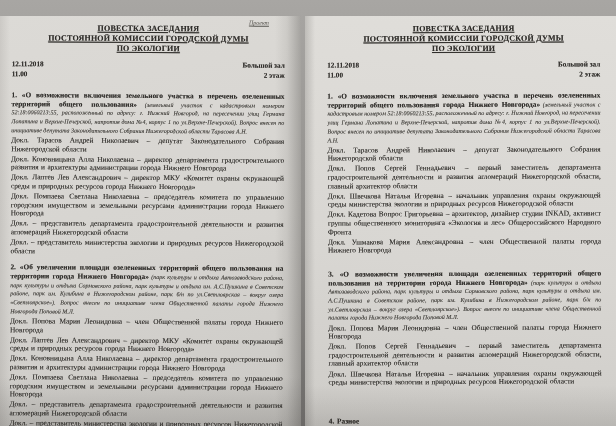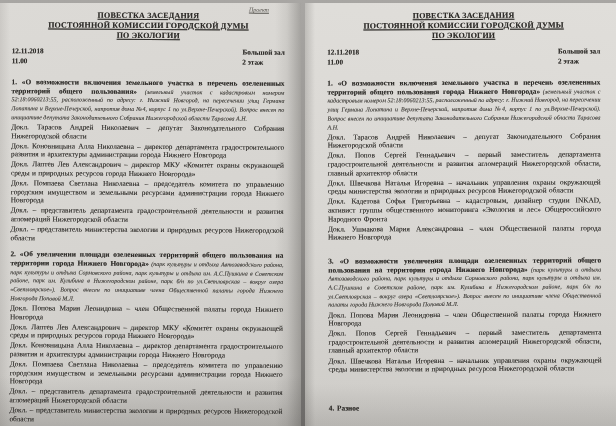--- a/index.html
+++ b/index.html
@@ -2,21 +2,21 @@
 <html><head>
 <meta charset="utf-8">
 <style>
   html,body{margin:0;padding:0;}
   body{
     width:616px;height:426px;position:relative;overflow:hidden;
     background:linear-gradient(to bottom,#a8a6a3 0%,#8f8d8a 55%,#6b6967 100%);
     font-family:"Liberation Serif","DejaVu Serif",serif;
   }
   .scene{position:absolute;inset:0;}
-  .page{position:absolute;top:3px;bottom:0;color:#2f2d2a;}
+  .page{position:absolute;top:16px;bottom:0;color:#2f2d2a;}
   .page-left{
     left:0;width:301px;
     background:
       linear-gradient(to right, rgba(60,55,50,0.10), rgba(0,0,0,0) 10px),
       linear-gradient(to left, rgba(40,38,35,0.30), rgba(40,38,35,0.08) 14px, rgba(0,0,0,0) 26px),
       linear-gradient(to bottom, rgba(0,0,0,0) 88%, rgba(40,38,35,0.18) 100%),
       linear-gradient(168deg,#dcdad6 0%,#d6d4d0 55%,#cbc9c5 100%);
   }
   .page-right{
     left:305px;right:0;
@@ -28,21 +28,21 @@
   .content{position:absolute;inset:0;}
   .page-left .content{padding:8px 16px 0 12px;transform:rotate(0.35deg);transform-origin:50% 0;}
   .page-right .content{padding:8px 16px 0 22px;transform:rotate(-0.25deg);transform-origin:50% 0;}
   .corner{
     position:absolute;top:3px;right:32px;
     font-style:italic;font-size:6px;color:#56544f;text-decoration:underline;
   }
   .title{ text-align:center;font-weight:bold;font-size:8px;line-height:10px;letter-spacing:.2px;}
   .title div{text-decoration:underline;}
   .meta{display:flex;justify-content:space-between;font-weight:bold;font-size:7.2px;line-height:9.5px;margin-top:7px;}
-  .meta-right{text-align:left;}
+  .meta-right{text-align:right;}
   .items{margin-top:12px;}
   .item{margin:8px 0 0 0;text-align:justify;font-size:7.3px;line-height:8.7px;}
   .ih{font-weight:bold;word-spacing:1px;}
   .inote{font-weight:normal;font-style:italic;font-size:6px;color:#45433f;}
   .spk{margin:1.5px 0 0 0;text-align:justify;font-size:7.3px;line-height:8.6px;word-spacing:.6px;}
   .solo{font-weight:bold;}
   .page-right .item{margin-top:15px;}
   .page-right .items .item:first-child{margin-top:0;}
   .page-right .solo{margin-top:30px;}
   .items p{text-shadow:0 0 .35px rgba(47,45,42,.55);}
@@ -105,21 +105,21 @@
         <div class="meta-right">
           <div>Большой зал</div>
           <div>2 этаж</div>
         </div>
       </div>
       <div class="items" id="items-1">
           <p class="item"><span class="ih">1. «О возможности включения земельного участка в перечень озелененных территорий общего пользования города Нижнего Новгорода»</span> <span class="inote">(земельный участок с кадастровым номером 52:18:0060213:55, расположенный по адресу: г. Нижний Новгород, на пересечении улиц Германа Лопатина и Верхне-Печерской, напротив дома №4, корпус 1 по ул.Верхне-Печерской). Вопрос внесен по инициативе депутата Законодательного Собрания Нижегородской области Тарасова А.Н.</span></p>
           <p class="spk">Докл. Тарасов Андрей Николаевич – депутат Законодательного Собрания Нижегородской области</p>
           <p class="spk">Докл. Попов Сергей Геннадьевич – первый заместитель департамента градостроительной деятельности и развития агломераций Нижегородской области, главный архитектор области</p>
           <p class="spk">Докл. Швечкова Наталья Игоревна – начальник управления охраны окружающей среды министерства экологии и природных ресурсов Нижегородской области</p>
-          <p class="spk">Докл. Кадетова Софья Григорьевна – кадастровым, дизайнер студии INKAD, активист группы общественного мониторинга «Экология и лес» Общероссийского Народного Фронта</p>
+          <p class="spk">Докл. Кадетова Вопрос Григорьевна – архитектор, дизайнер студии INKAD, активист группы общественного мониторинга «Экология и лес» Общероссийского Народного Фронта</p>
           <p class="spk">Докл. Ушмакова Мария Александровна – член Общественной палаты города Нижнего Новгорода</p>
           <p class="item"><span class="ih">3. «О возможности увеличения площади озелененных территорий общего пользования на территории города Нижнего Новгорода»</span> <span class="inote">(парк культуры и отдыха Автозаводского района, парк культуры и отдыха Сормовского района, парк культуры и отдыха им. А.С.Пушкина в Советском районе, парк им. Кулибина в Нижегородском районе, парк б/н по ул.Светлоярская – вокруг озера «Светлоярское»). Вопрос внесен по инициативе члена Общественной палаты города Нижнего Новгорода Поповой М.Л.</span></p>
           <p class="spk">Докл. Попова Мария Леонидовна – член Общественной палаты города Нижнего Новгорода</p>
           <p class="spk">Докл. Попов Сергей Геннадьевич – первый заместитель департамента градостроительной деятельности и развития агломераций Нижегородской области, главный архитектор области</p>
           <p class="spk">Докл. Швечкова Наталья Игоревна – начальник управления охраны окружающей среды министерства экологии и природных ресурсов Нижегородской области</p>
           <p class="item solo"><span class="ih">4. Разное</span></p>
         </div>
     </div>
   </div>
 

